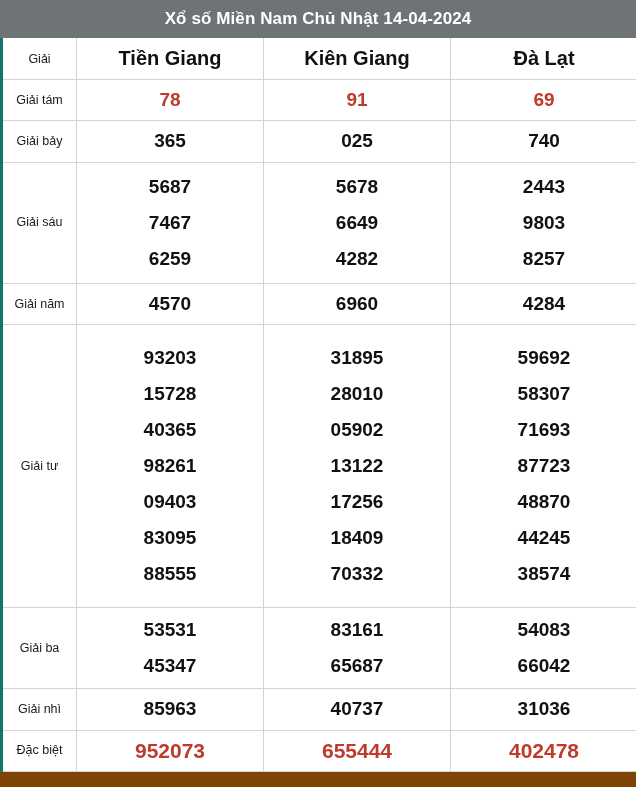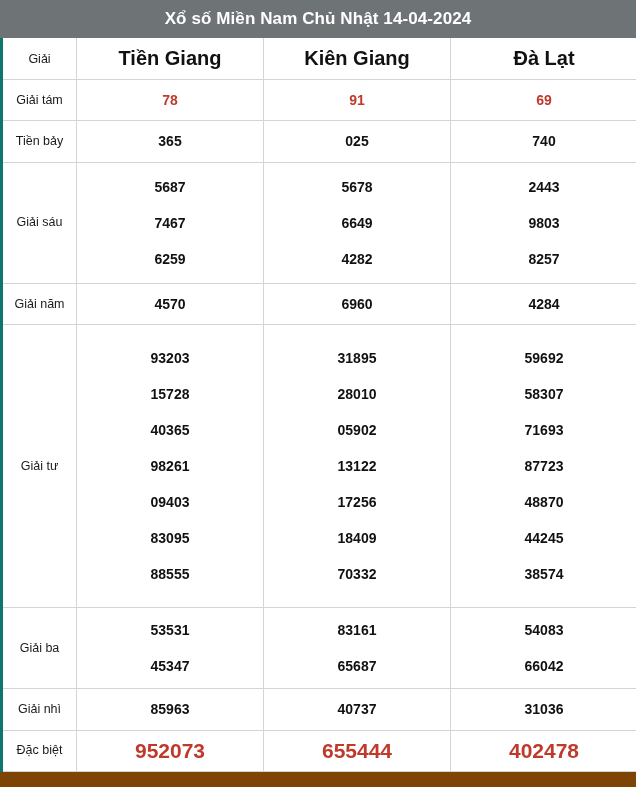--- a/index.html
+++ b/index.html
@@ -89,21 +89,21 @@
   
   .prize-label {
     font-size: 12.5px;
     font-weight: normal;
     color: #1a1a1a;
     line-height: 1.2;
   }
 
   
   .nums {
-    font-size: 14px;
+    font-size: 19px;
     font-weight: bold;
     color: #111111;
     line-height: 36px;
   }
   .nums .n {
     display: block;
   }
   .nums.red {
     color: #bf3a2b;
   }
@@ -155,21 +155,21 @@
             <span class="n">78</span>
           </td>
           <td class="nums red">
             <span class="n">91</span>
           </td>
           <td class="nums red">
             <span class="n">69</span>
           </td>
         </tr>
         <tr class="r-1">
-          <td class="prize-label">Tiền bảy</td>
+          <td class="prize-label">Giải bảy</td>
           <td class="nums ">
             <span class="n">365</span>
           </td>
           <td class="nums ">
             <span class="n">025</span>
           </td>
           <td class="nums ">
             <span class="n">740</span>
           </td>
         </tr>

